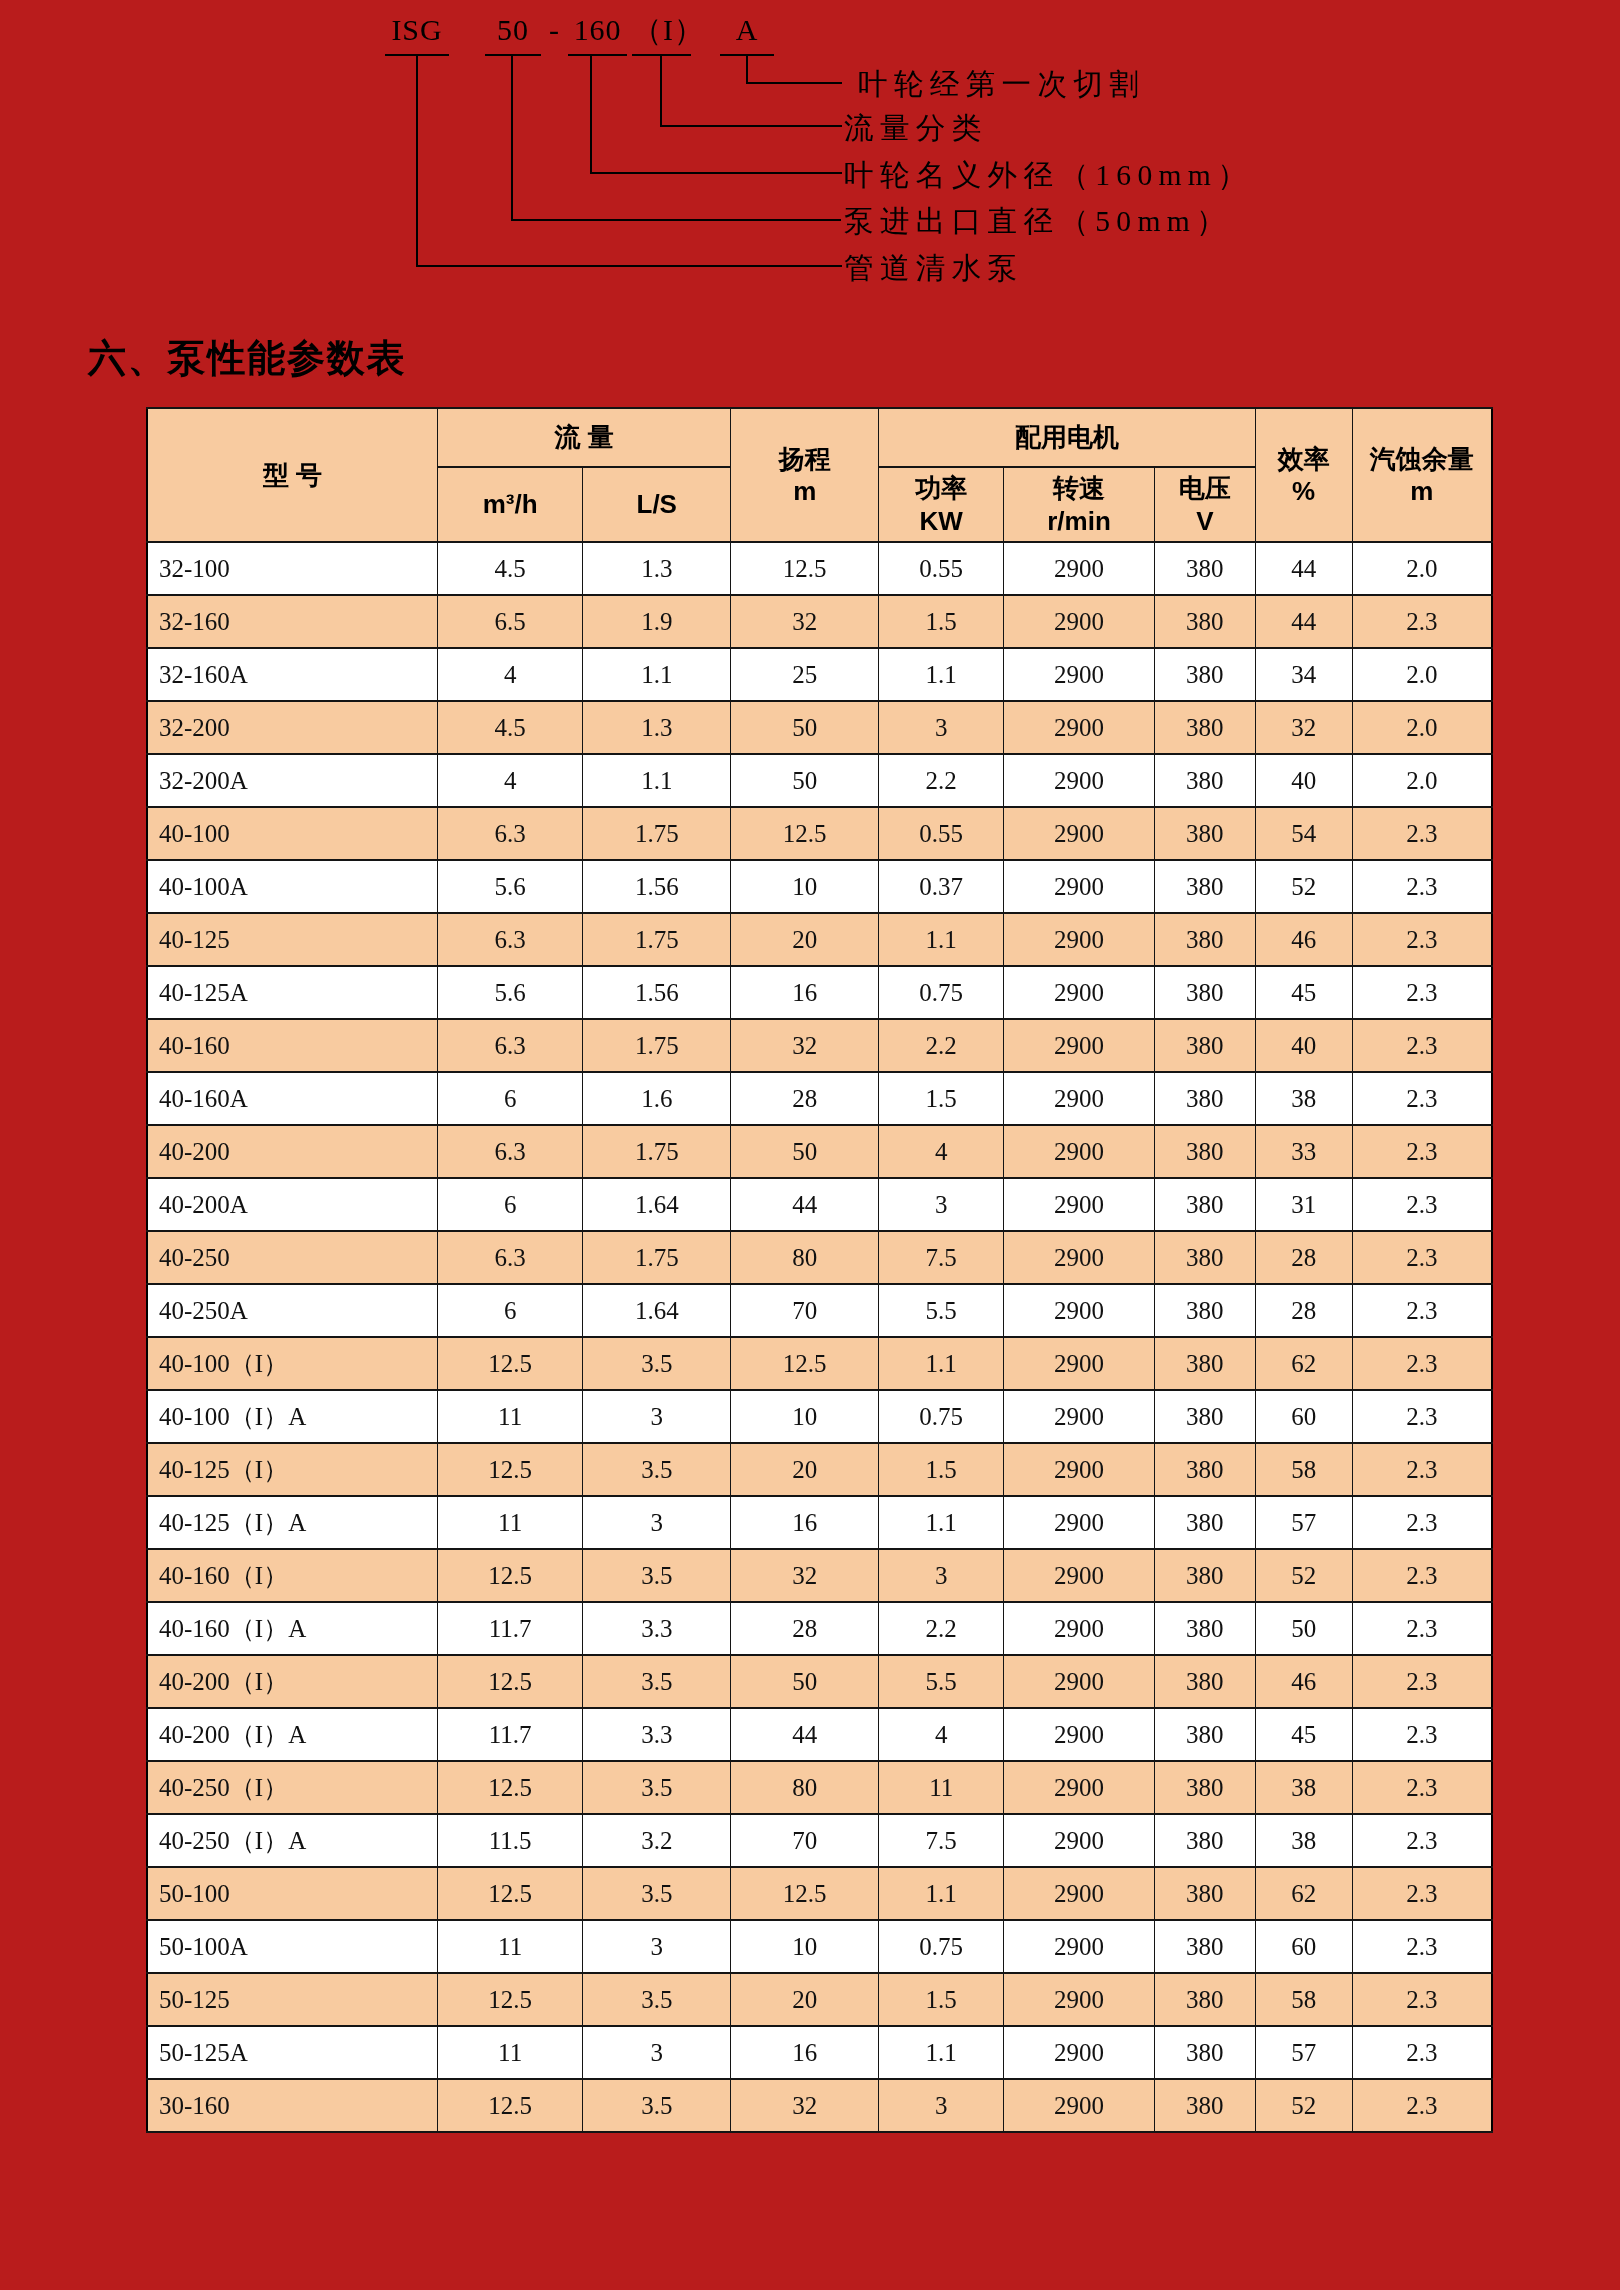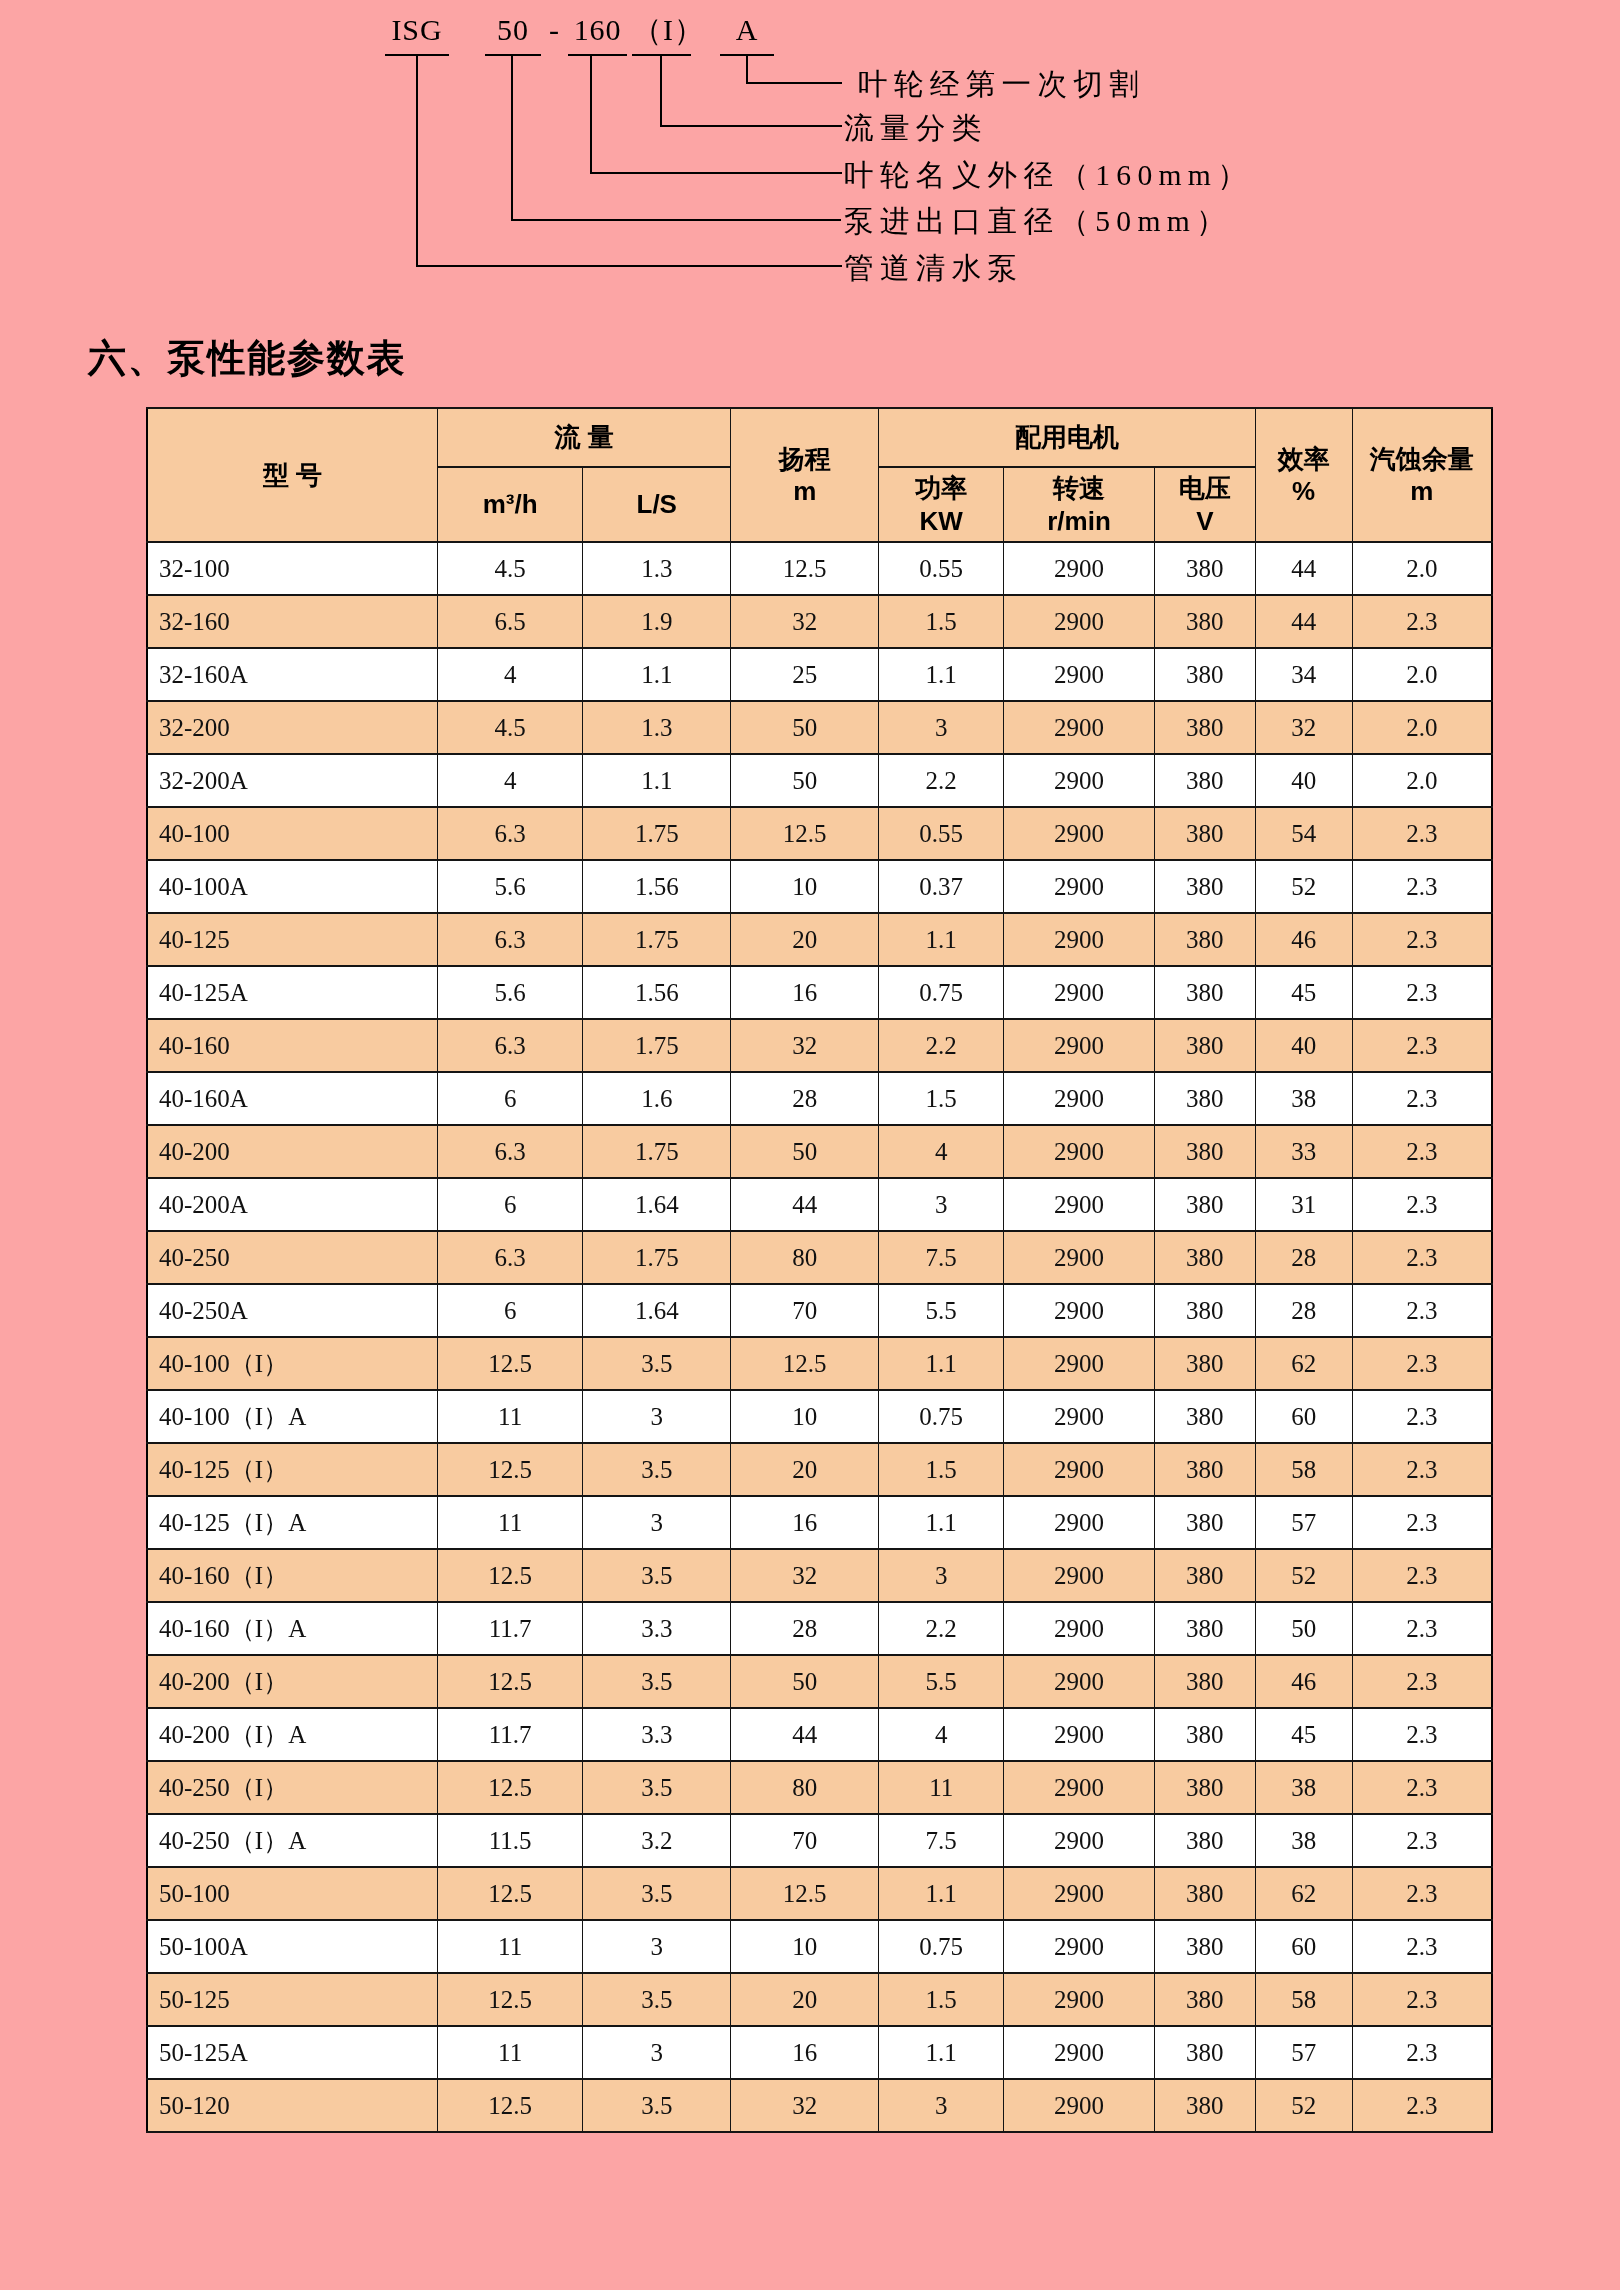--- a/index.html
+++ b/index.html
@@ -1,18 +1,18 @@
 <!DOCTYPE html>
 <html style="font-size:14.3px"><head>
 <meta charset="utf-8">
 <style>
   * { margin:0; padding:0; box-sizing:border-box; }
   html,body { background:#ffffff; }
   .page {
-    position:relative; width:1620px; height:2291px; background:#fca5a5;
+    position:relative; width:1620px; height:2291px; background:#b91c1c;
     font-family:"Liberation Serif","DejaVu Serif",serif; color:#1a1a1a;
     overflow:hidden;
   }
 
   
   .diagram { position:absolute; left:0; top:0; width:1620px; height:331px; }
   .model-part {
     position:absolute; top:9px; height:47px; font-size:30px; line-height:41px;
     text-align:center; letter-spacing:0.9px; color:#000;
   }
@@ -457,21 +457,21 @@
           <td>11</td>
           <td>3</td>
           <td>16</td>
           <td>1.1</td>
           <td>2900</td>
           <td>380</td>
           <td>57</td>
           <td>2.3</td>
         </tr>
         <tr class="stripe">
-          <td class="model">50-120</td>
+          <td class="model">30-160</td>
           <td>12.5</td>
           <td>3.5</td>
           <td>32</td>
           <td>3</td>
           <td>2900</td>
           <td>380</td>
           <td>52</td>
           <td>2.3</td>
         </tr>
       </tbody>

